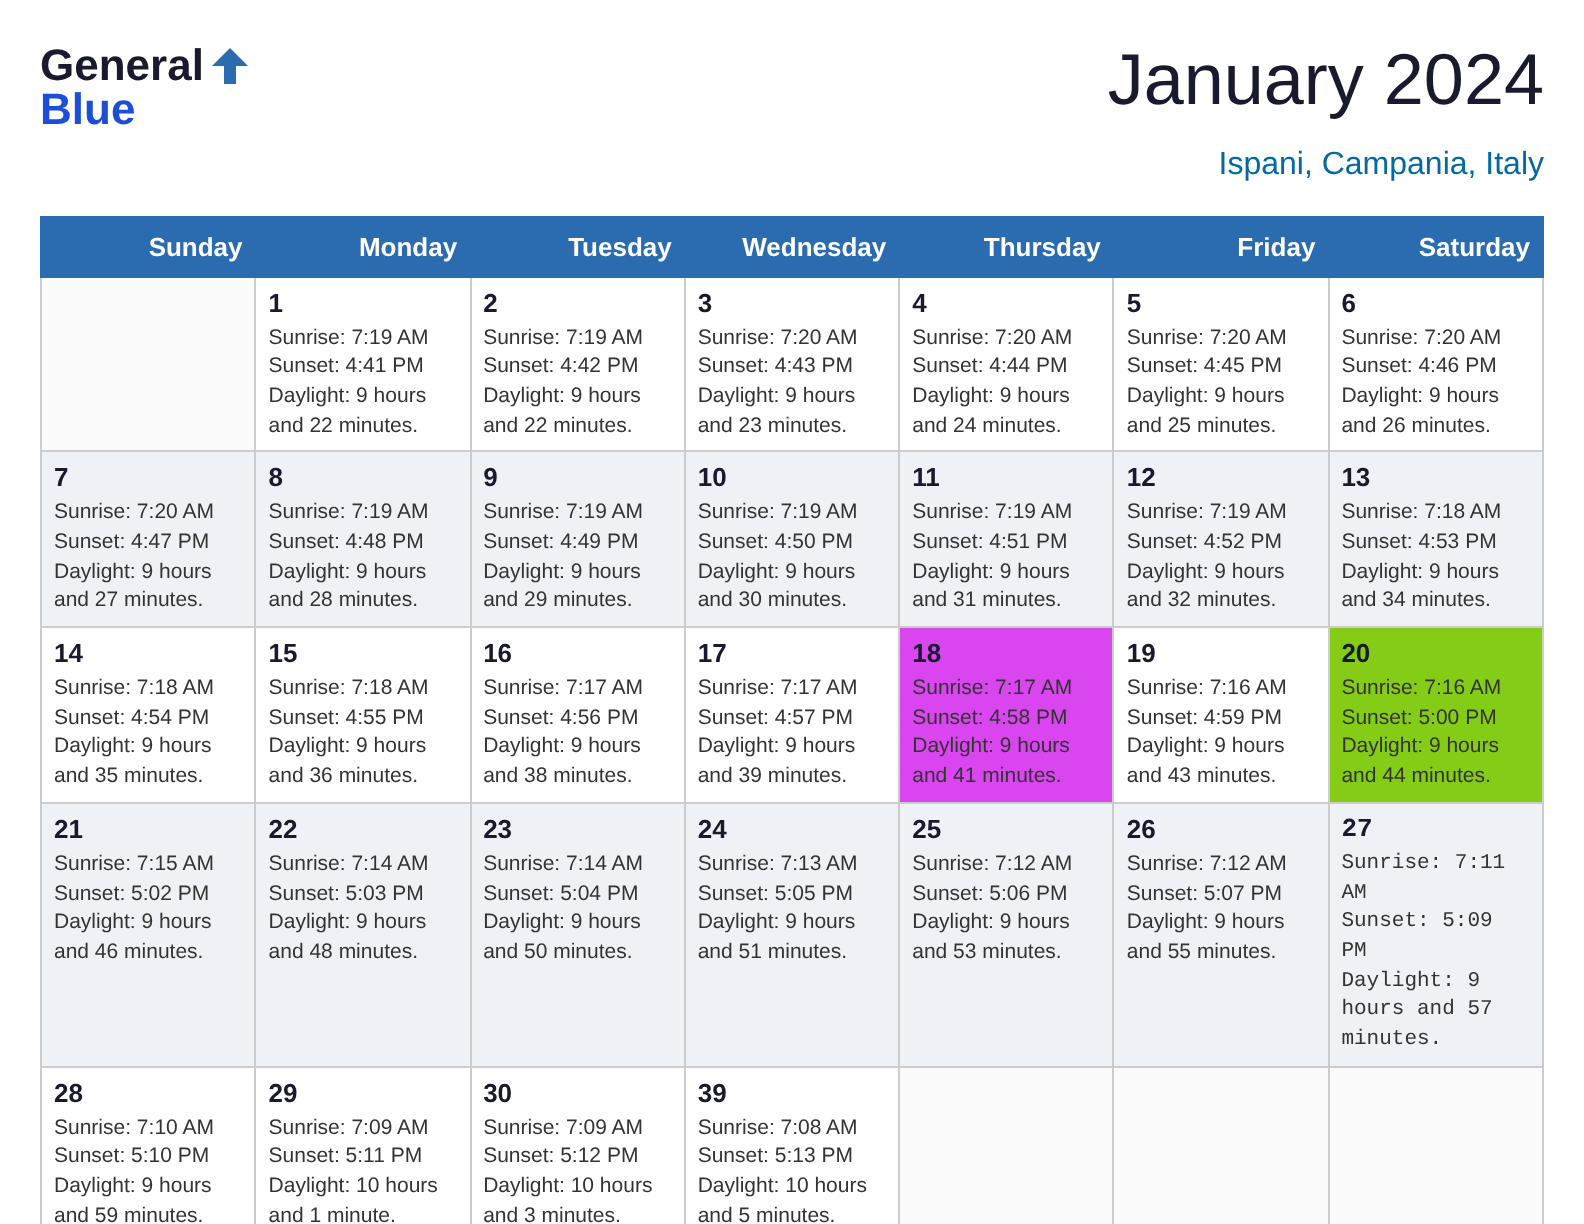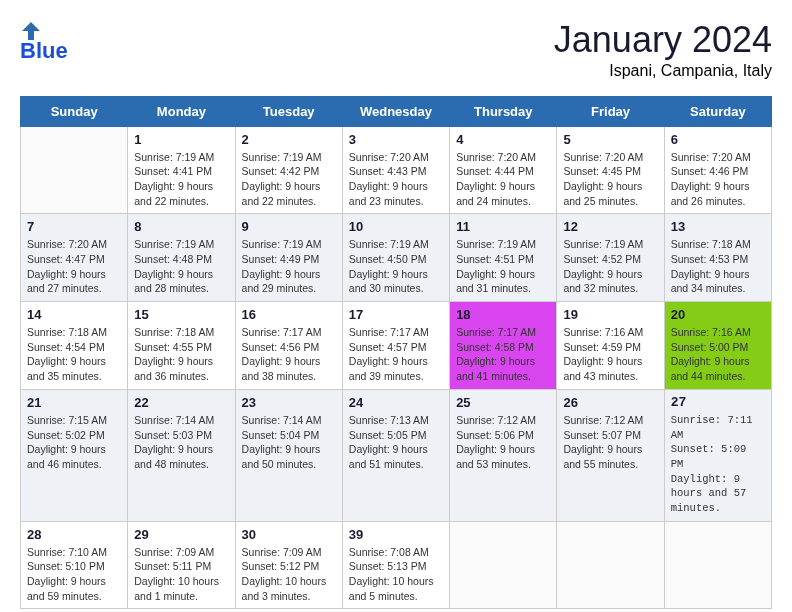--- a/index.html
+++ b/index.html
@@ -25,35 +25,35 @@
       text-align: right;
     }
     .month-title {
       font-size: 36px;
       font-weight: normal;
       color: #1a1a2e;
       line-height: 1.1;
     }
     .location {
       font-size: 16px;
-      color: #000000;
-      margin-top: 2px;
+      color: #0369a1;
+      margin-top: 14px;
     }
     table {
       width: 100%;
       border-collapse: collapse;
       font-size: 11px;
     }
     thead tr {
       background-color: #2b6cb0;
       color: #fff;
     }
     thead th {
       padding: 7px 6px;
-      text-align: center;
+      text-align: right;
       font-size: 13px;
       font-weight: bold;
       border: 1px solid #2b6cb0;
     }
     tbody tr {
       vertical-align: top;
     }
     tbody tr:nth-child(odd) {
       background-color: #fff;
     }
@@ -77,20 +77,21 @@
       font-size: 10.5px;
       line-height: 1.4;
     }
   </style>
 </head>
 <body>
 
 <div class="header">
   <div class="logo">
     <div style="display:flex;align-items:center;gap:2px;">
+      <span style="font-size:22px;font-weight:bold;color:#1a1a2e;">General</span>
       <svg width="22" height="22" viewBox="0 0 22 22">
         <polygon points="11,2 20,11 14,11 14,20 8,20 8,11 2,11" fill="#2b6cb0"></polygon>
       </svg>
     </div>
     <span style="font-size:22px;font-weight:bold;color:#1d4ed8;margin-top:-4px;">Blue</span>
   </div>
   <div class="title-block">
     <div class="month-title">January 2024</div>
     <div class="location">Ispani, Campania, Italy</div>
   </div>

